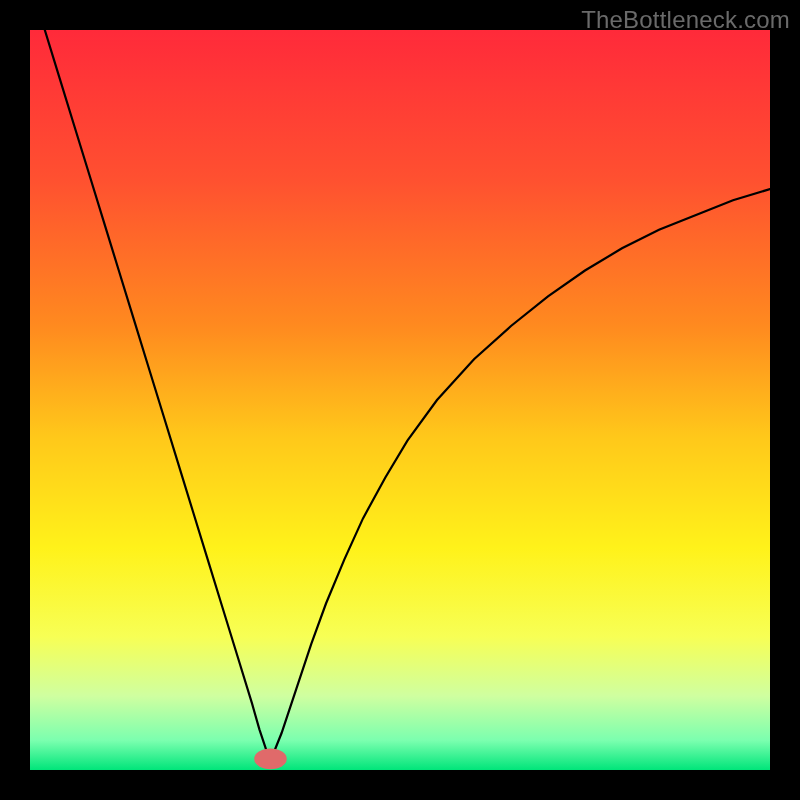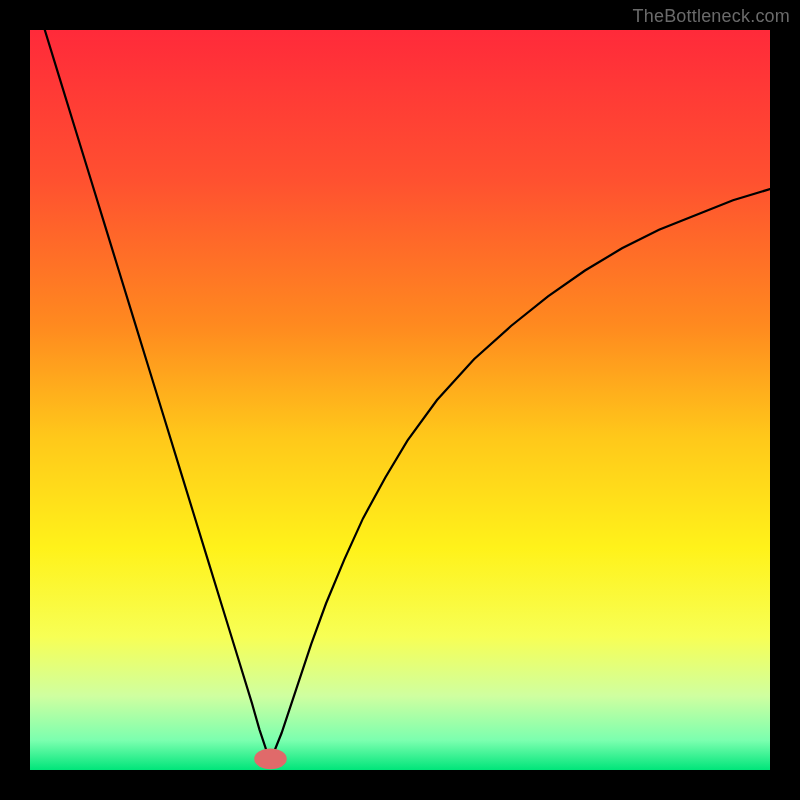--- a/index.html
+++ b/index.html
@@ -24,21 +24,21 @@
     left: 0;
     top: 0;
     width: 740px;
     height: 740px;
   }
   .watermark {
     position: absolute;
     top: 6px;
     right: 10px;
     color: #6a6a6a;
-    font-size: 18px;
+    font-size: 24px;
     font-weight: 500;
     letter-spacing: 0.2px;
     z-index: 5;
     text-align: center;
   }
   svg { display: block; }
 </style>
 </head>
 <body>
 

